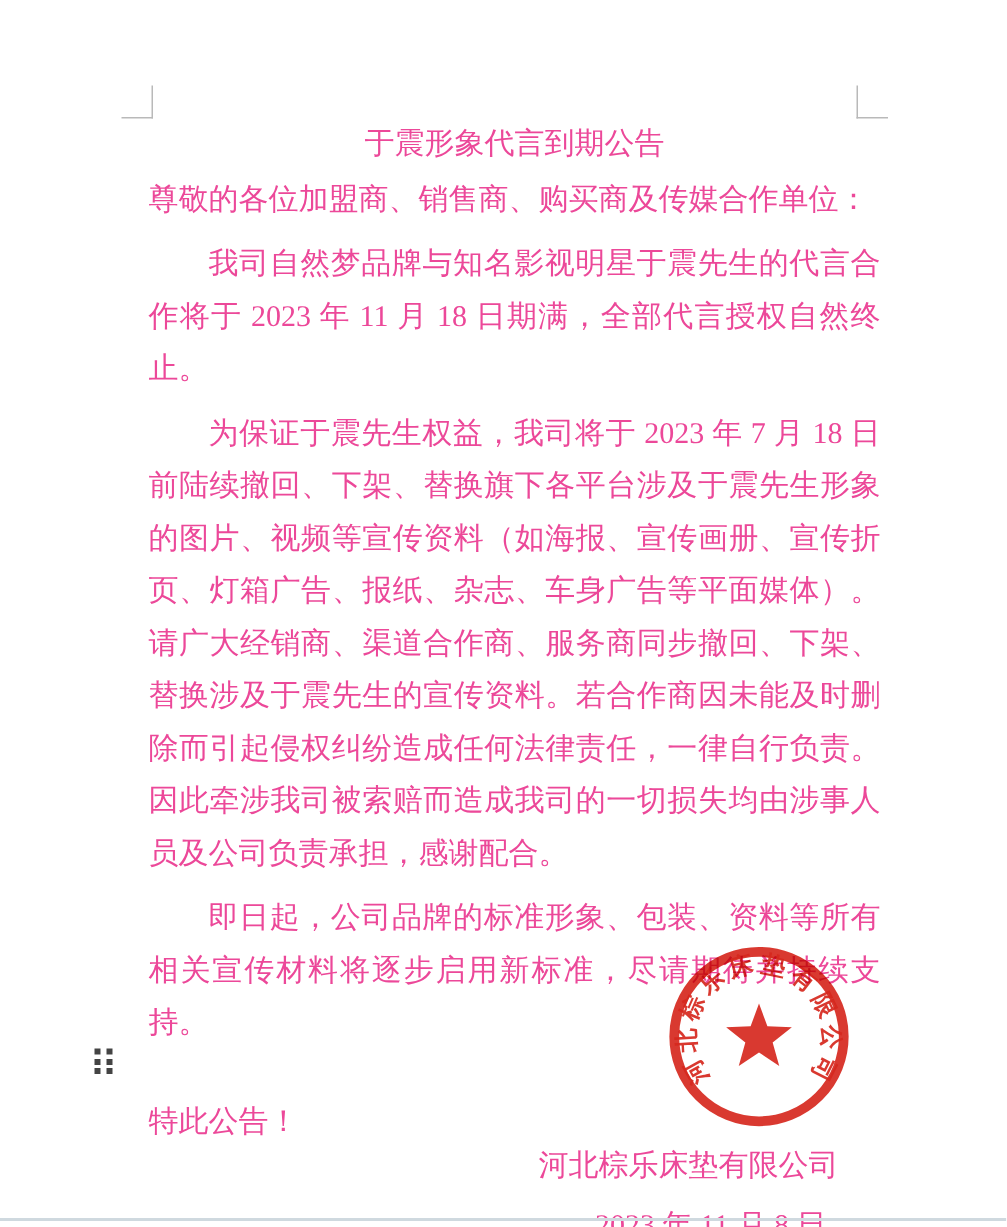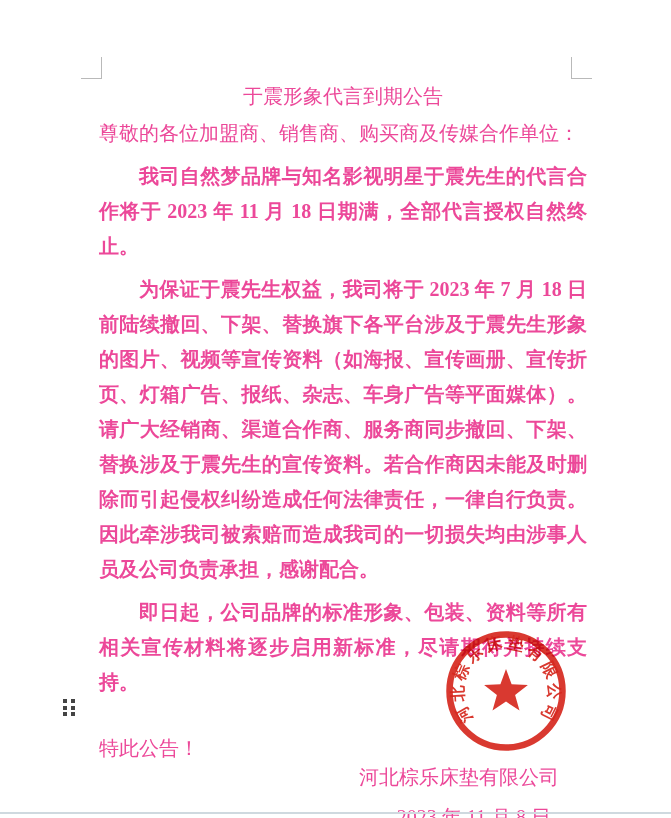--- a/index.html
+++ b/index.html
@@ -25,21 +25,20 @@
     position:absolute; left:99px; top:79px; width:488px;
     font-size:20px; line-height:35px;
   }
   .doc-title { text-align:center; margin-bottom:2px; }
   .salutation { text-align:left; }
   .para {
     margin-top:8px;
     text-indent:2em;
     text-align:justify;
     text-justify:inter-ideograph;
-    font-weight:bold;
   }
   .closing { margin-top:31px; }
   .sig-company { text-align:right; padding-right:28px; margin-top:-6px; }
   .sig-date   { text-align:right; padding-right:36px; margin-top:5px; }
 
   
   .seal {
     position:absolute; left:436px; top:621px; width:140px; height:140px;
     mix-blend-mode:multiply; pointer-events:none;
   }

